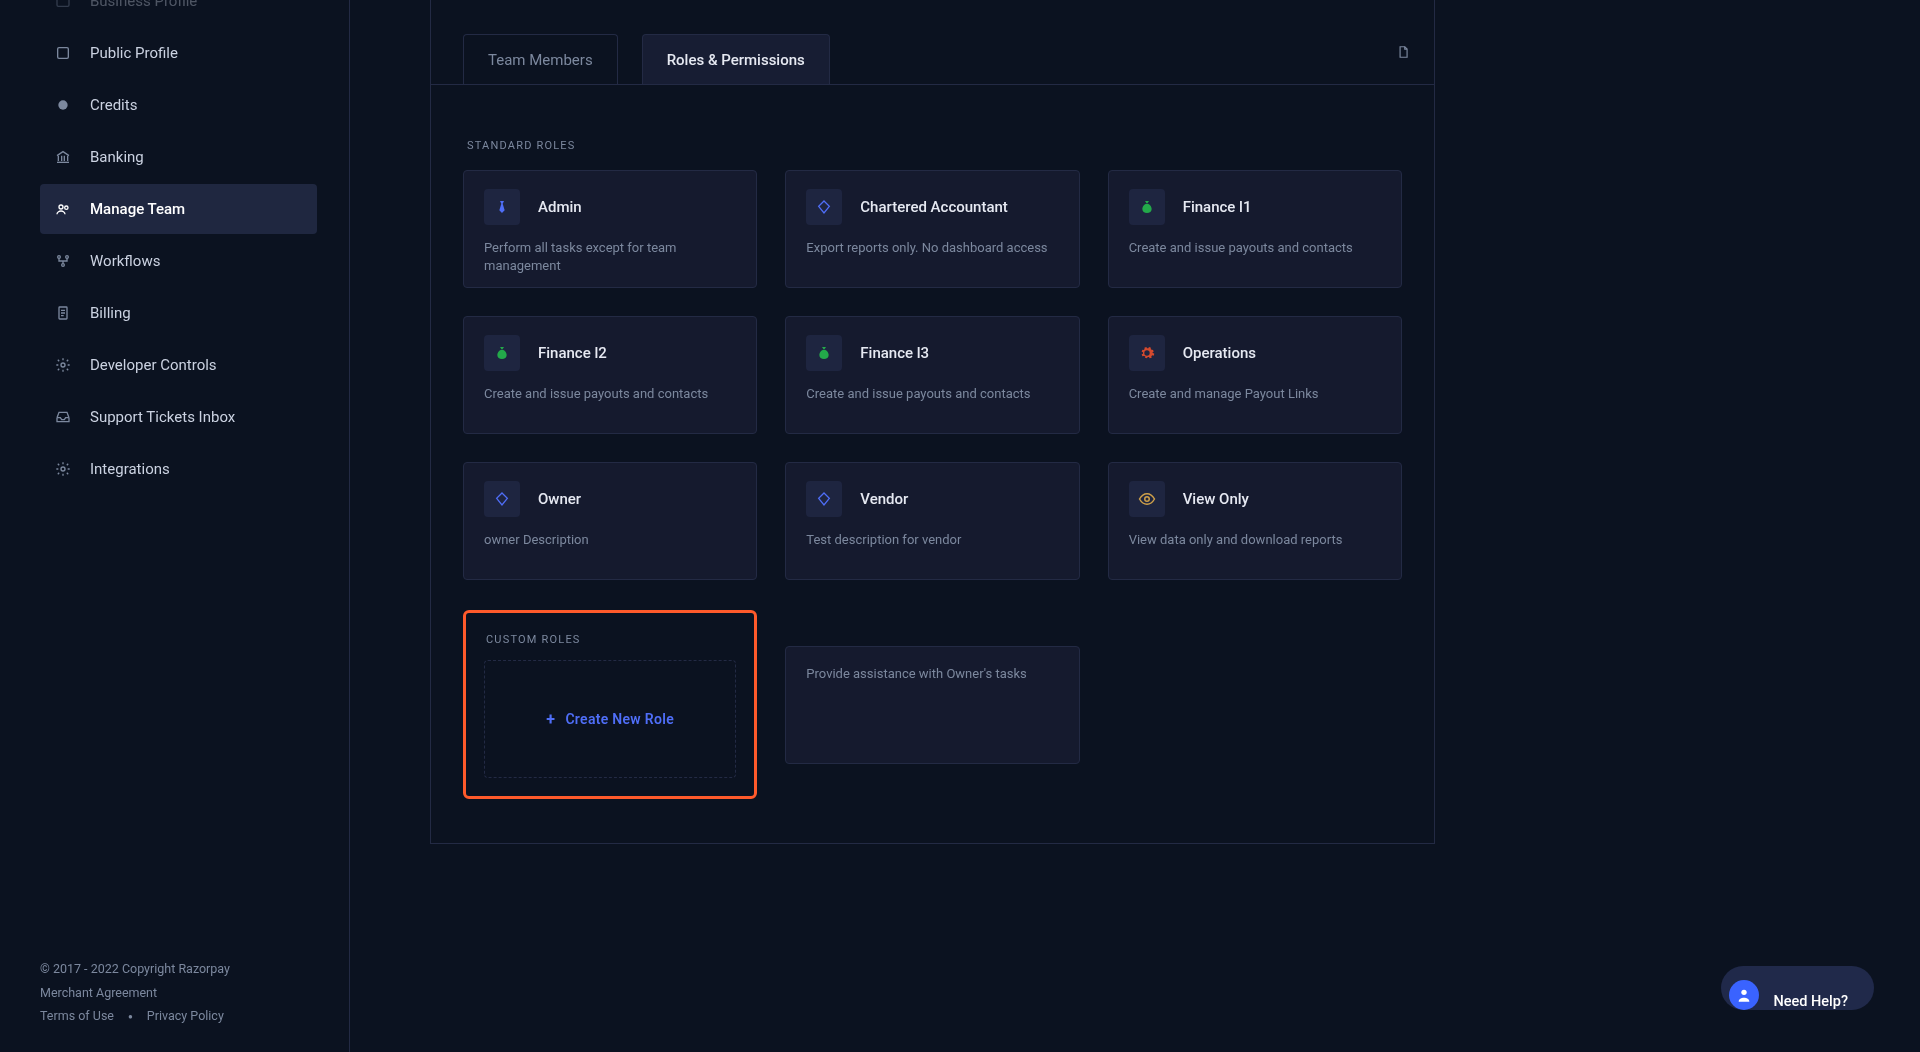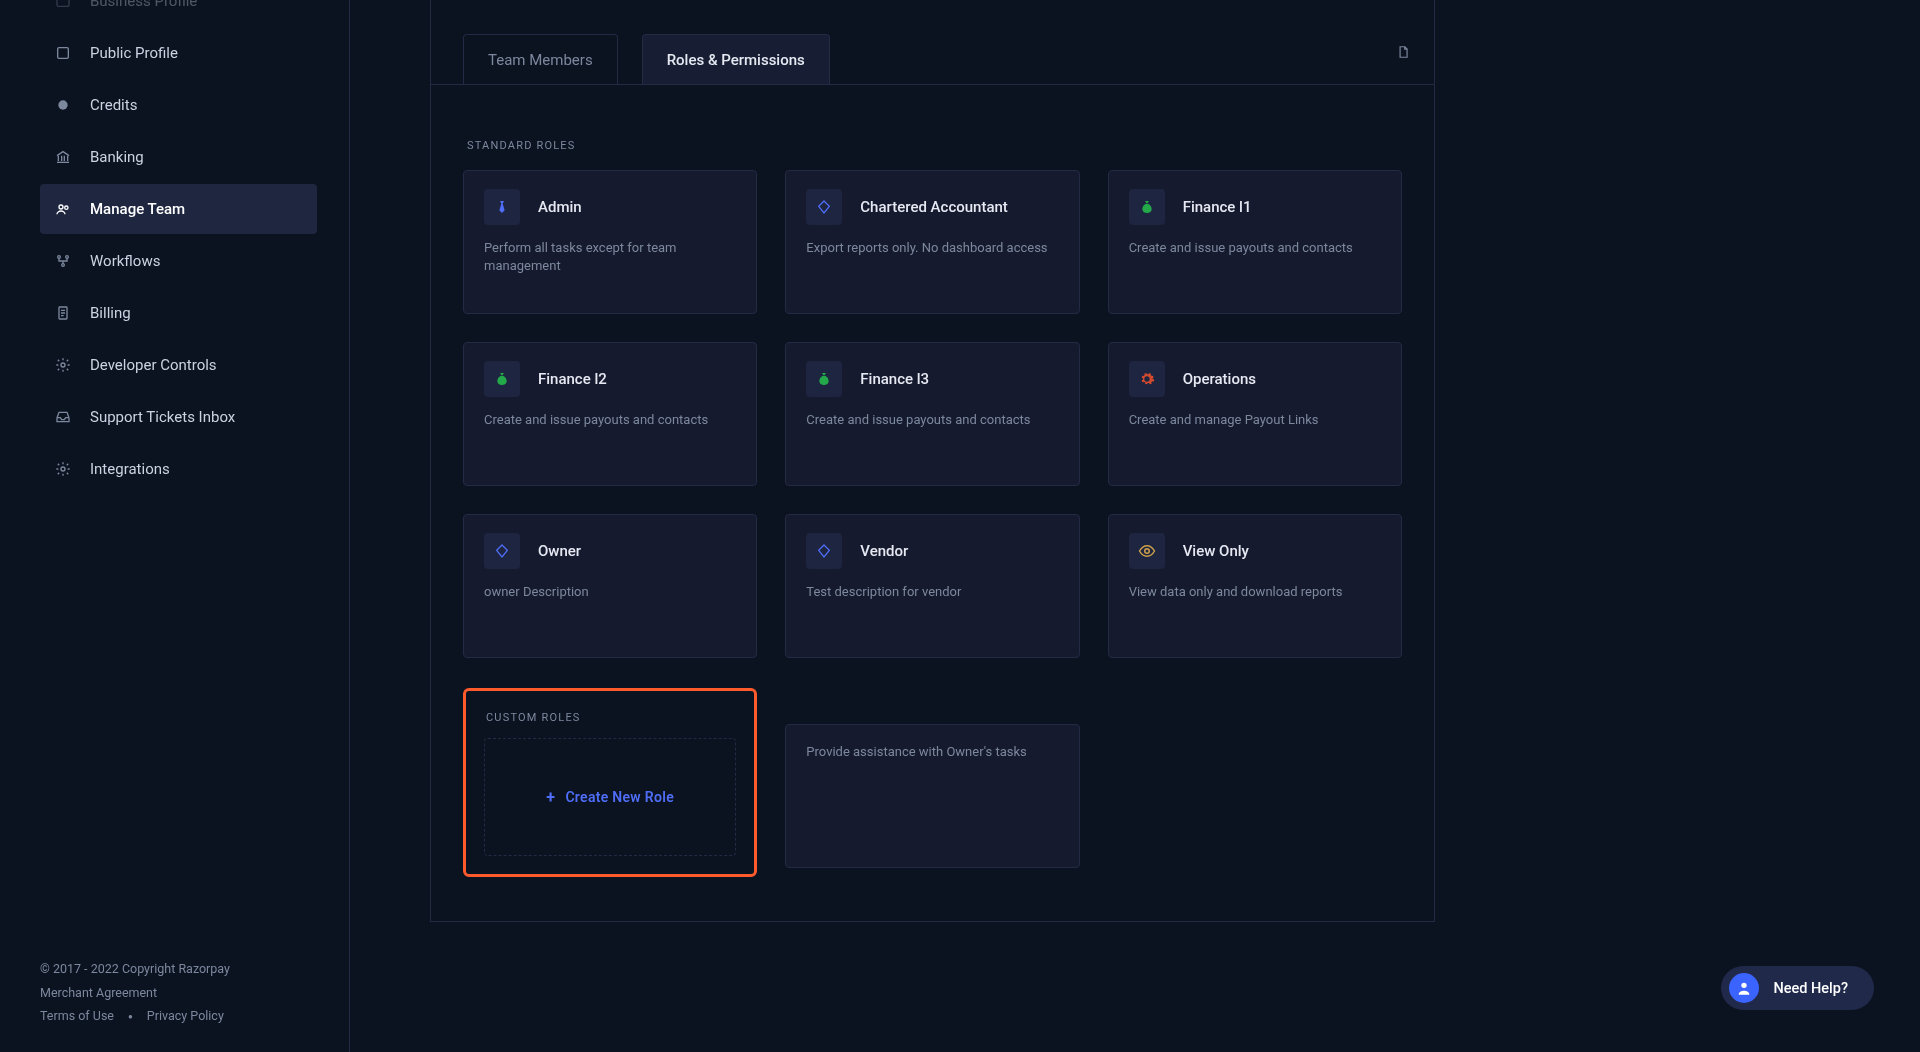--- a/index.html
+++ b/index.html
@@ -40,38 +40,38 @@
   .tabbar{display:flex;align-items:flex-end;height:84px;padding:0 0 0 32px;gap:24px;position:relative;}
   .tab{height:50px;margin-top:30px;display:flex;align-items:center;justify-content:center;padding:0 24px;border:1px solid var(--border);border-bottom:none;color:var(--text);font-size:15px;border-radius:4px 4px 0 0;}
   .tab.inactive{background:transparent;color:var(--muted);}
   .tab.active{background:var(--panel2);color:#e6e9f2;font-weight:500;}
   .doc-icon{position:absolute;right:24px;top:44px;color:var(--muted);}
 
   .card-body{padding:44px 32px 44px;border-top:1px solid var(--border);}
   .section-label{font-size:11px;letter-spacing:1.2px;color:var(--muted);text-transform:uppercase;margin:10px 4px 18px;}
 
   .grid{display:grid;grid-template-columns:repeat(3,1fr);gap:28px;}
-  .role-card{border:1px solid var(--border);border-radius:4px;padding:18px 20px 20px;height:144px;display:flex;flex-direction:column;justify-content:flex-start;background:var(--panel);}
+  .role-card{border:1px solid var(--border);border-radius:4px;padding:18px 20px 20px;height:118px;display:flex;flex-direction:column;justify-content:flex-start;background:var(--panel);}
   .role-head{display:flex;align-items:center;gap:18px;margin-bottom:14px;}
   .role-icon{width:36px;height:36px;border-radius:4px;background:#1e2540;display:flex;align-items:center;justify-content:center;font-size:16px;}
   .role-title{font-size:15px;color:#e6e9f2;font-weight:500;}
   .role-desc{font-size:13px;color:var(--muted);line-height:1.4;}
 
   .create-card{border:1px dashed var(--border);border-radius:4px;height:118px;display:flex;align-items:center;justify-content:center;background:transparent;}
   .create-inner{display:flex;align-items:center;gap:10px;color:var(--blue);font-weight:600;font-size:14px;letter-spacing:0.3px;}
   .plus{font-size:16px;font-weight:700;}
 
   .highlight-box{border:3px solid var(--orange);border-radius:6px;padding:20px 18px 18px;display:flex;flex-direction:column;gap:12px;}
   .custom-row{display:grid;grid-template-columns:repeat(3,1fr);gap:28px;align-items:start;margin-top:4px;}
 
   
   svg{display:block;}
 
   
-  .need-help{position:fixed;right:46px;bottom:42px;height:44px;padding:0 26px 0 8px;display:flex;align-items:center;gap:14px;background:#20294a;border-radius:22px;color:#fff;font-size:14.5px;font-weight:500;}
+  .need-help{position:fixed;right:46px;bottom:42px;height:44px;padding:0 26px 0 8px;display:flex;align-items:flex-end;gap:14px;background:#20294a;border-radius:22px;color:#fff;font-size:14.5px;font-weight:500;}
   .need-help .avatar{width:30px;height:30px;border-radius:50%;background:var(--need-help);display:flex;align-items:center;justify-content:center;font-size:15px;}
 </style>
 </head>
 <body>
 
 <div class="app">
 
   <aside class="sidebar">
     <ul class="nav">
 

